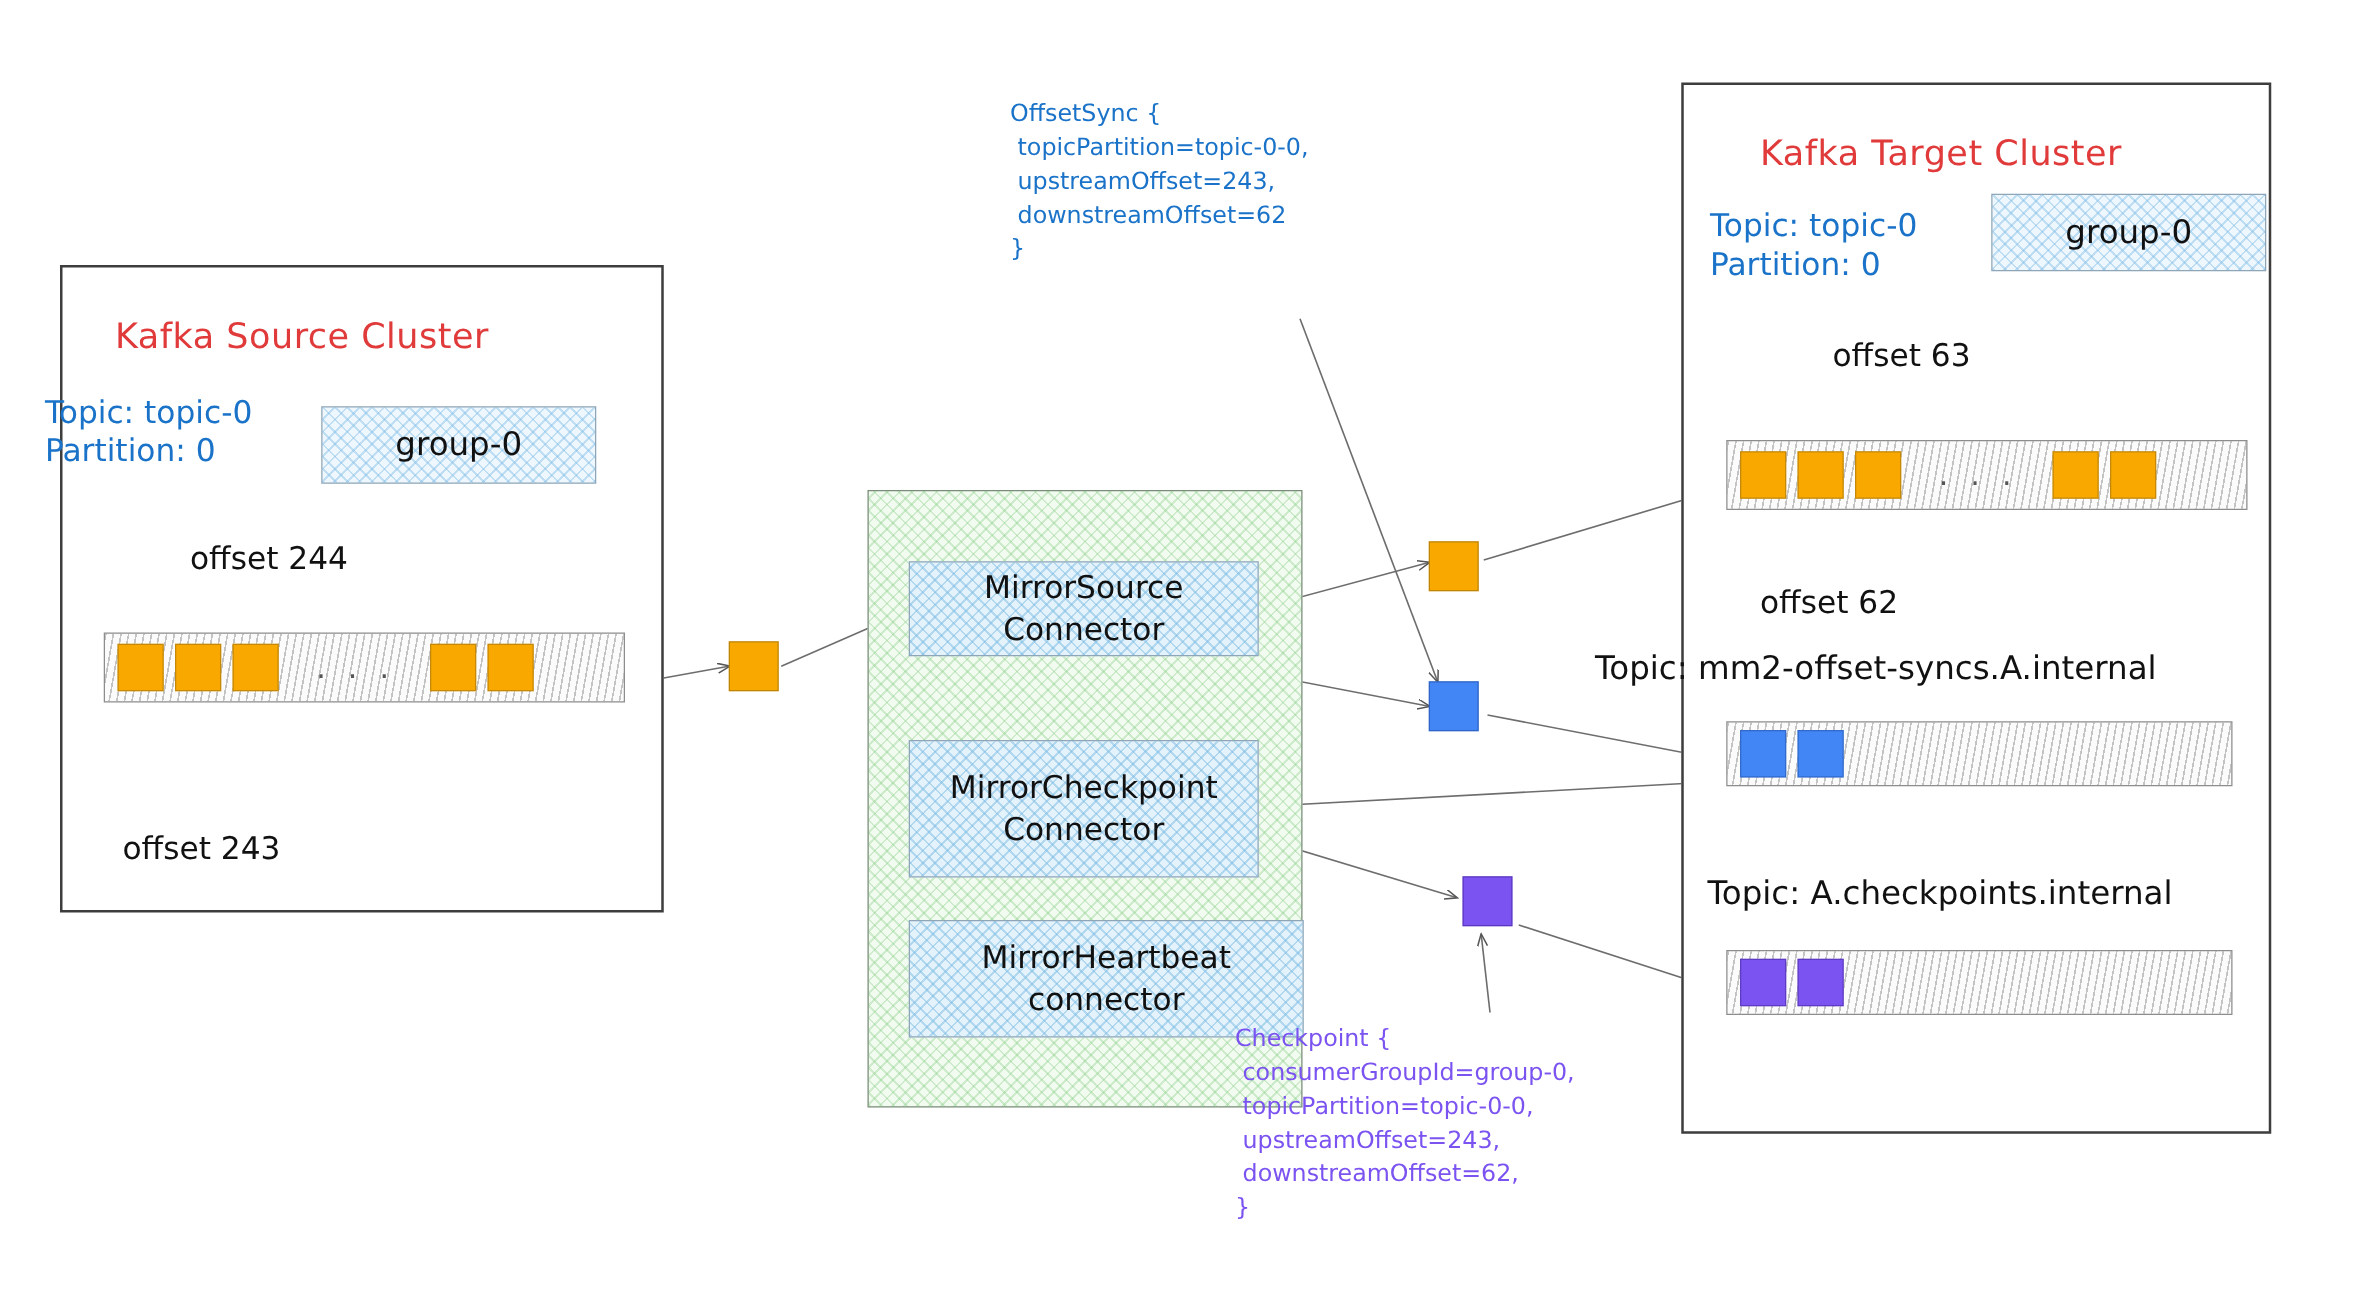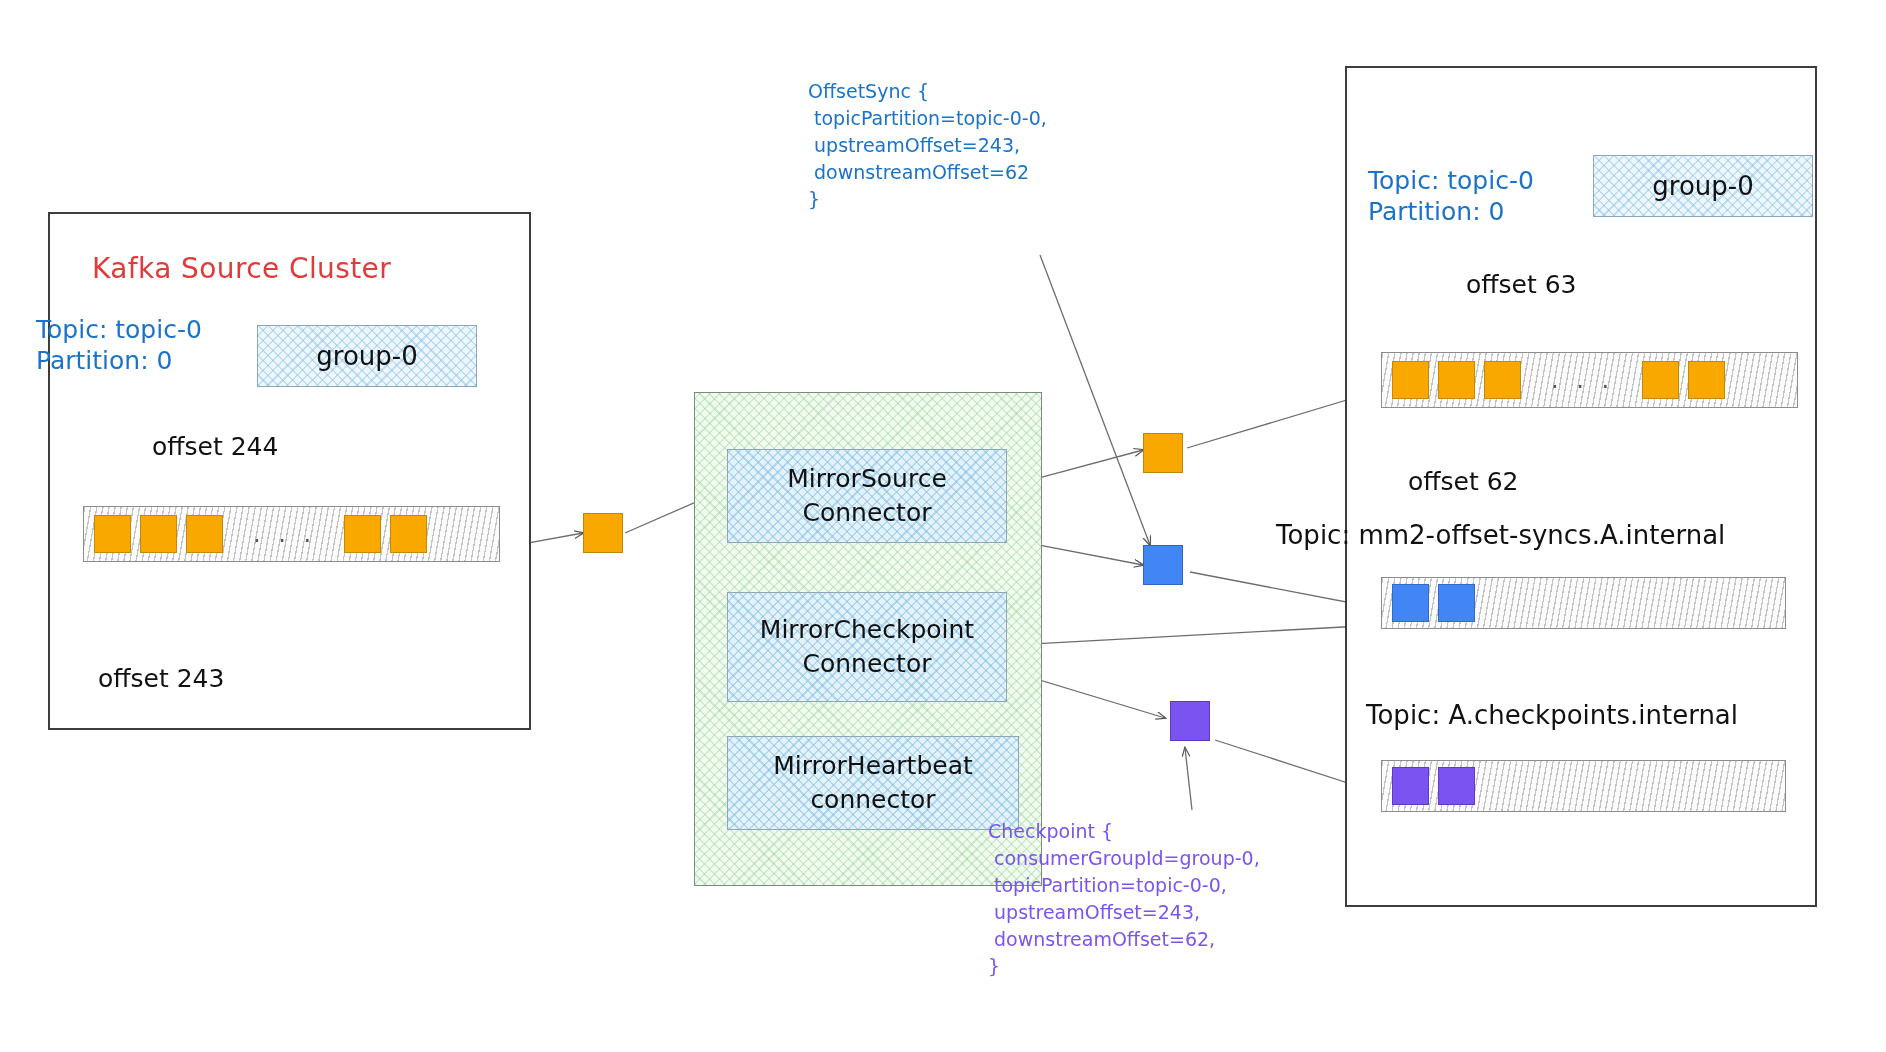--- a/index.html
+++ b/index.html
@@ -136,31 +136,31 @@
     <div class="cell orange" style="margin-right:9px;"></div>
     <div class="cell orange"></div>
   </div>
 
   <div class="offset-lbl" style="left:98px;top:632px;margin-top:32px;">offset 243</div>
 
   <div class="msg orange" style="left:583px;top:513px;"></div>
 
   <div class="worker-box" style="left:694px;top:392px;width:348px;height:494px;"></div>
 
-  <div class="conn-box" style="left:727px;top:449px;width:280px;height:94px;">
+  <div class="conn-box" style="left:727px;top:449px;width:280px;height:76px;">
     <span>MirrorSource</span>
     <span>Connector</span>
   </div>
 
   <div class="conn-box" style="left:727px;top:592px;width:280px;height:110px;">
     <span>MirrorCheckpoint</span>
     <span>Connector</span>
   </div>
 
-  <div class="conn-box" style="left:727px;top:736px;width:292px;height:94px;">
+  <div class="conn-box" style="left:727px;top:736px;width:316px;height:94px;">
     <span>MirrorHeartbeat</span>
     <span>connector</span>
   </div>
 
   <div class="msg orange" style="left:1143px;top:433px;"></div>
   <div class="msg blue" style="left:1143px;top:545px;"></div>
   <div class="msg purple" style="left:1170px;top:701px;"></div>
 
   <div class="ann blue" style="left:808px;top:78px;">OffsetSync {
  topicPartition=topic-0-0,
@@ -170,20 +170,21 @@
 
   <div class="ann purple" style="left:988px;top:818px;">Checkpoint {
  consumerGroupId=group-0,
  topicPartition=topic-0-0,
  upstreamOffset=243,
  downstreamOffset=62,
 }</div>
 
   <div class="cluster-box" style="left:1345px;top:66px;width:472px;height:841px;"></div>
 
+  <div class="cluster-title" style="left:1408px;top:106px;">Kafka Target Cluster</div>
 
   <div class="topic-line" style="left:1368px;top:166px;">Topic: topic-0
 Partition: 0</div>
 
   <div class="group-box" style="left:1593px;top:155px;width:220px;height:62px;">
     <span>group-0</span>
   </div>
 
   <div class="offset-lbl" style="left:1466px;top:270px;">offset 63</div>
 

